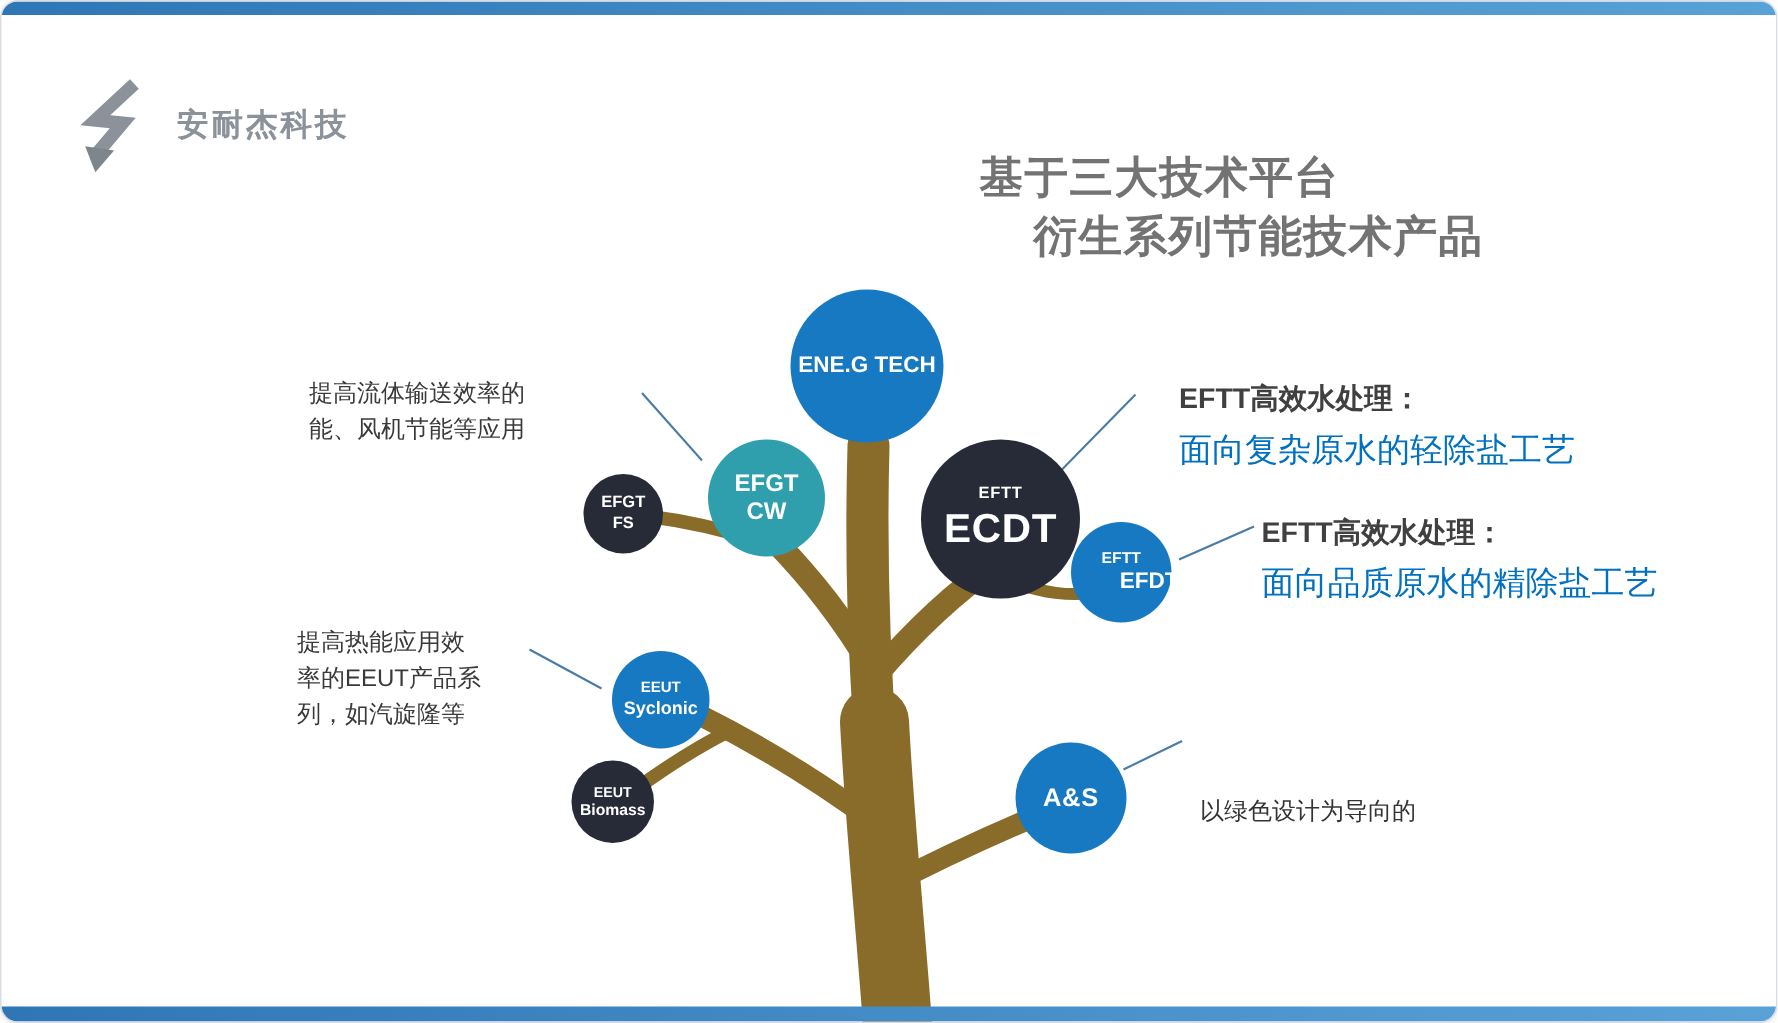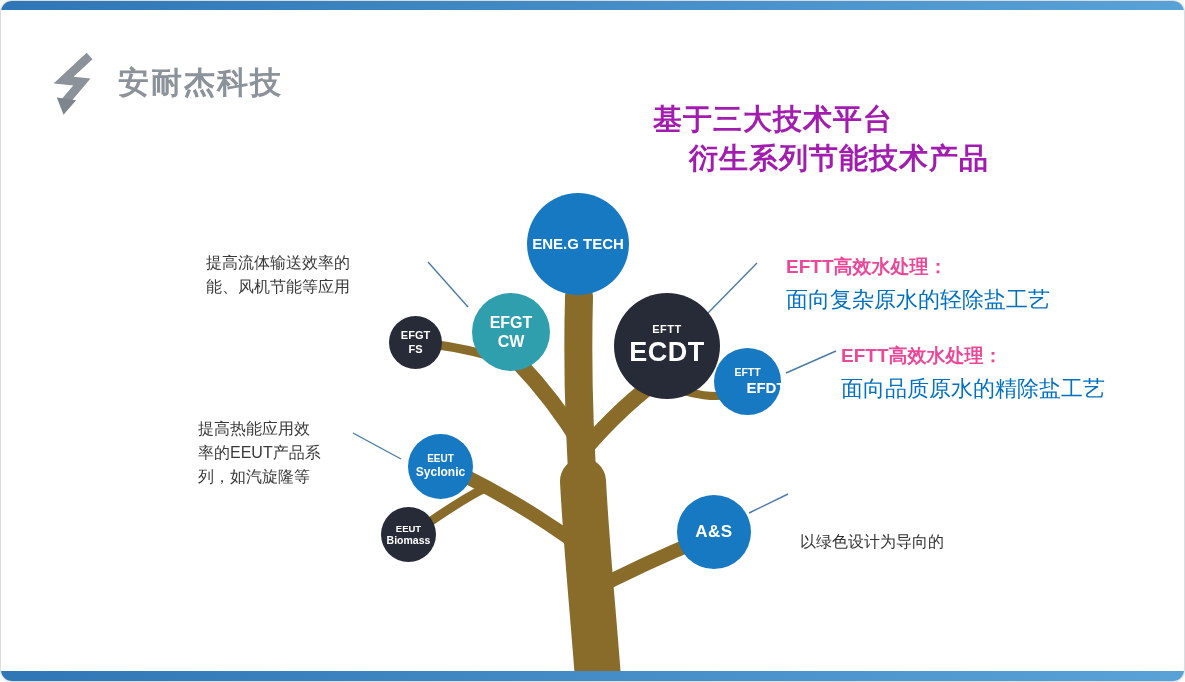--- a/index.html
+++ b/index.html
@@ -8,24 +8,24 @@
     background:#ffffff; border:1px solid #d9dde2; border-radius:12px; overflow:hidden;
     box-shadow:0 1px 4px rgba(0,0,0,.08);
   }
   .bar { position:absolute; left:0; right:0; background:linear-gradient(90deg,#2e76b5,#59a2d8); }
   .bar.top { top:0; height:9px; }
   .bar.bottom { bottom:0; height:10px; }
 
   
   .logo { position:absolute; left:50px; top:50px; display:flex; align-items:center; gap:13px; }
   .logo-icon { width:54px; height:64px; }
-  .logo-text { font-size:31px; font-weight:bold; color:#8b929a; letter-spacing:2px; }
+  .logo-text { font-size:21px; font-weight:bold; color:#8b929a; letter-spacing:2px; }
 
   
-  .title { position:absolute; left:652px; top:99px; font-size:29px; font-weight:bold; color:#a21caf; line-height:39px; letter-spacing:1px; }
+  .title { position:absolute; left:652px; top:99px; font-size:29px; font-weight:bold; color:#737373; line-height:39px; letter-spacing:1px; }
   .title .t2 { margin-left:36px; }
 
   
   svg.layer { position:absolute; left:0; top:0; width:1185px; height:682px; }
   .branch { stroke:#8a6c2a; fill:none; stroke-linecap:round; }
   .conn { stroke:#4a7ba6; stroke-width:1.4; }
 
   
   .node { position:absolute; border-radius:50%; color:#fff; display:flex; flex-direction:column;
           align-items:center; justify-content:center; text-align:center; font-weight:bold; line-height:1.2; }
@@ -51,21 +51,21 @@
   .n-bio  .sub { font-size:9.5px; font-weight:600; }
   .n-bio  .big { font-size:10.5px; }
 
   
   .ann { position:absolute; color:#3a3a3a; font-size:16px; line-height:24px; }
   .ann-efgt { left:205px; top:250px; width:240px; }
   .ann-eeut { left:197px; top:416px; width:175px; }
   .ann-as   { left:799px; top:491px; width:220px; color:#333; line-height:25px;margin-top:37px; }
   .ann-eftt1 { left:785px; top:253px; }
   .ann-eftt2 { left:840px; top:342px; }
-  .ann .t { font-size:19px; color:#ec4899; font-weight:600; line-height:26px; }
+  .ann .t { font-size:19px; color:#404040; font-weight:600; line-height:26px; }
   .ann .d { font-size:22px; color:#0070c0; margin-top:8px; line-height:24px; }
 </style>
 </head>
 <body>
 
 <div class="slide">
 
   <div class="bar top"></div>
 
   <div class="logo">

